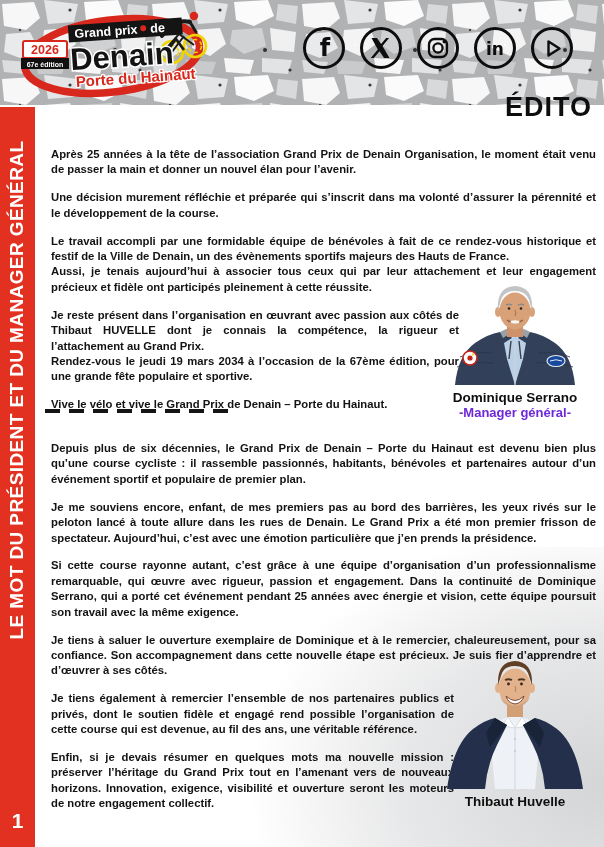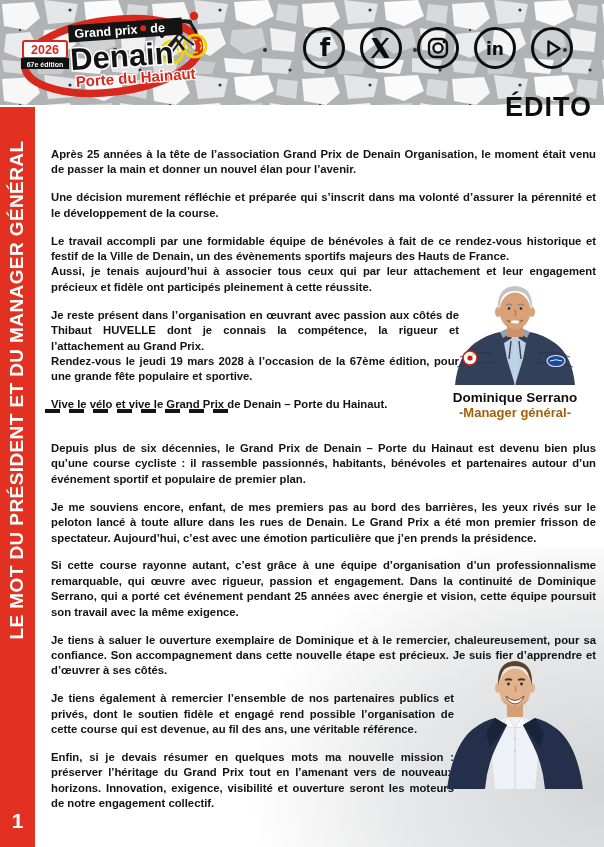--- a/index.html
+++ b/index.html
@@ -48,21 +48,21 @@
   .text-col p.narrow2{margin-right:142px;}
   .dashed-divider{
     position:absolute;left:45px;top:409px;width:189px;height:4px;
     background:repeating-linear-gradient(90deg,#141414 0 15px,transparent 15px 24px);
   }
   
   .photo-block{position:absolute;text-align:center;}
   .photo-dominique{left:429px;top:279px;width:172px;}
   .photo-thibaut{left:427px;top:653px;width:176px;}
   .photo-caption-name{font-size:13.5px;font-weight:bold;color:#0e0e0e;line-height:15px;margin-top:1px;}
-  .photo-caption-role{font-size:13px;font-weight:bold;color:#a16207;line-height:15px;}
+  .photo-caption-role{font-size:13px;font-weight:bold;color:#6d28d9;line-height:15px;}
 </style>
 </head>
 <body>
 
 <div id="page">
 
   <div class="header">
     <svg class="stones" width="604" height="105">
       <defs>
         <pattern id="stonePat" width="150" height="75" patternUnits="userSpaceOnUse">
@@ -166,21 +166,21 @@
   </div>
 
   <div class="page-title">ÉDITO</div>
 
   <div class="text-col sec1">
     <p>Après 25 années à la tête de l’association Grand Prix de Denain Organisation, le moment était venu de passer la main et donner un nouvel élan pour l’avenir.</p>
     <p>Une décision murement réfléchie et préparée qui s’inscrit dans ma volonté d’assurer la pérennité et le développement de la course.</p>
     <p>Le travail accompli par une formidable équipe de bénévoles à fait de ce rendez-vous historique et festif de la Ville de Denain, un des évènements sportifs majeurs des Hauts de France.
 Aussi, je tenais aujourd’hui à associer tous ceux qui par leur attachement et leur engagement précieux et fidèle ont participés pleinement à cette réussite.</p>
     <p class="narrow1">Je reste présent dans l’organisation en œuvrant avec passion aux côtés de Thibaut HUVELLE dont je connais la compétence, la rigueur et l’attachement au Grand Prix.
-Rendez-vous le jeudi 19 mars 2028 à l’occasion de la 67ème édition, pour une grande fête populaire et sportive.</p>
+Rendez-vous le jeudi 19 mars 2034 à l’occasion de la 67ème édition, pour une grande fête populaire et sportive.</p>
     <p class="narrow1">Vive le vélo et vive le Grand Prix de Denain – Porte du Hainaut.</p>
   </div>
 
   <div class="photo-block photo-dominique">
     <svg width="170" height="106" viewBox="0 0 170 106">
 
       <path d="M25 106 Q28 76 45 64 Q58 55 70 53 L85 60 L100 53 Q112 55 125 64 Q142 76 145 106 Z" fill="#324059"></path>
       <path d="M30 78 Q45 72 62 74 M27 88 Q45 82 64 84 M108 74 Q125 72 140 78 M106 84 Q125 82 143 88" stroke="#263450" stroke-width="1" fill="none" opacity=".8"></path>
 
       <path d="M70 53 Q85 44 100 53 L97 59 Q85 50 73 59 Z" fill="#9aa0a8"></path>
@@ -241,15 +241,16 @@
       <ellipse cx="105" cy="35" rx="3" ry="5" fill="#e2b28c"></ellipse>
       <ellipse cx="88" cy="35" rx="16" ry="19.5" fill="#e2b28c"></ellipse>
       <path d="M73 44 Q88 61 103 44 Q100 53 88 55 Q76 53 73 44 Z" fill="#c49571" opacity=".55"></path>
       <path d="M71 32 Q70 9 88 8 Q106 9 105 32 L101 20 Q98 13 88 13 Q78 13 75 20 Z" fill="#5f4026"></path>
       <path d="M78 27 Q81.5 25.5 85 27 M91 27 Q94.5 25.5 98 27" stroke="#4a331f" stroke-width="1.8" fill="none"></path>
       <circle cx="81.5" cy="31" r="1.4" fill="#2e2420"></circle>
       <circle cx="94.5" cy="31" r="1.4" fill="#2e2420"></circle>
       <path d="M88 33 Q89.5 37 88 39" stroke="#c08a5e" stroke-width="1.2" fill="none"></path>
       <path d="M79 43 Q88 52 97 43 Q95 50 88 51 Q81 50 79 43 Z" fill="#ffffff" stroke="#7c4a32" stroke-width="1"></path>
     </svg>
+    <div class="photo-caption-name">Thibaut Huvelle</div>
   </div>
 
 </div>
 
 </body></html>

